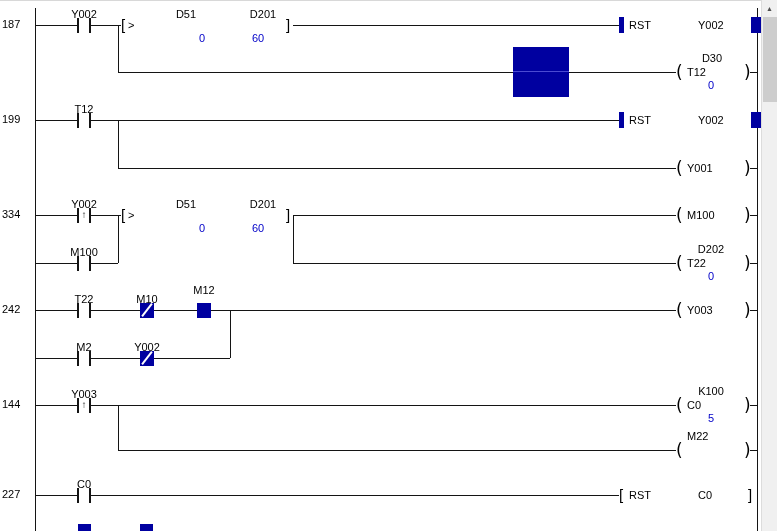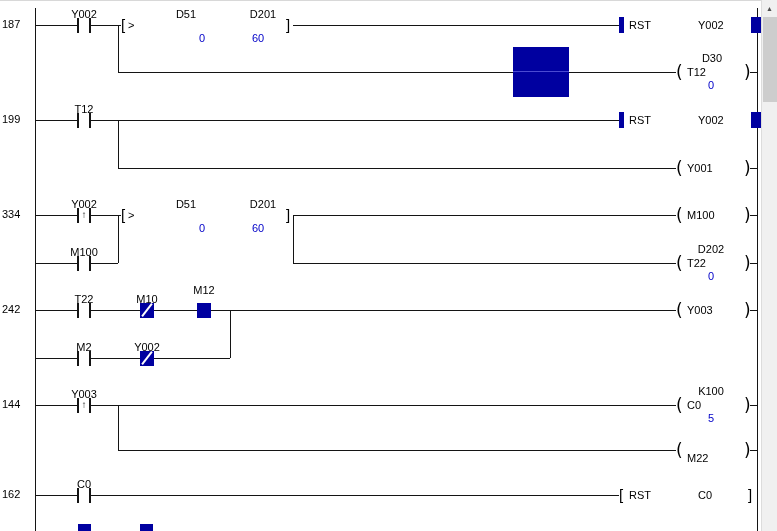--- a/index.html
+++ b/index.html
@@ -178,25 +178,25 @@
   <div class="lbl c" style="left:711px;top:385px">K100</div>
   <div class="paren" style="left:676px;top:396px">(</div>
   <div class="lbl" style="left:687px;top:399px">C0</div>
   <div class="paren" style="left:744px;top:396px">)</div>
   <div class="h" style="left:750px;top:405px;width:7px"></div>
   <div class="lbl c val" style="left:711px;top:412px">5</div>
 
   <div class="v" style="left:118px;top:405px;height:45px"></div>
   <div class="h" style="left:118px;top:450px;width:558px"></div>
   <div class="paren" style="left:676px;top:441px">(</div>
-  <div class="lbl" style="left:687px;top:452px">M22</div>
+  <div class="lbl" style="left:687px;top:430px">M22</div>
   <div class="paren" style="left:744px;top:441px">)</div>
   <div class="h" style="left:750px;top:450px;width:7px"></div>
 
-  <div class="num" style="top:488px">162</div>
+  <div class="num" style="top:488px">227</div>
   <div class="h" style="left:35px;top:495px;width:584px"></div>
   <div class="lbl c" style="left:84px;top:478px">C0</div>
   <div class="contact" style="left:77px;top:488px">
     <div class="b l"></div>
     <div class="b r"></div>
   </div>
   <div class="bk" style="left:619px;top:487px">[</div>
   <div class="lbl" style="left:629px;top:489px">RST</div>
   <div class="lbl" style="left:698px;top:489px">C0</div>
   <div class="bk" style="left:748px;top:487px">]</div>

